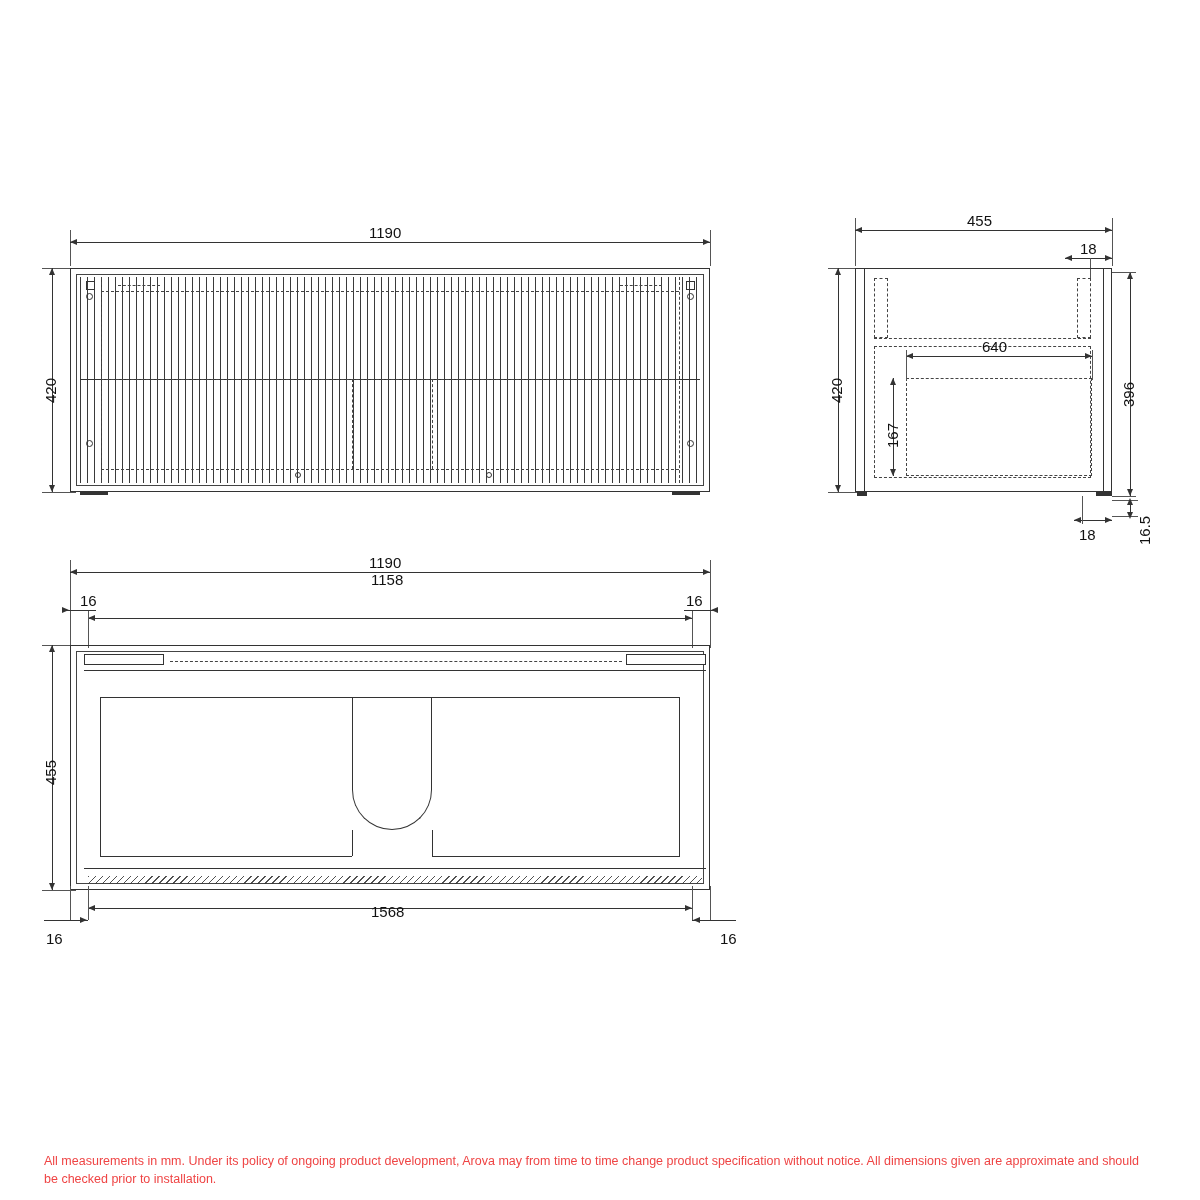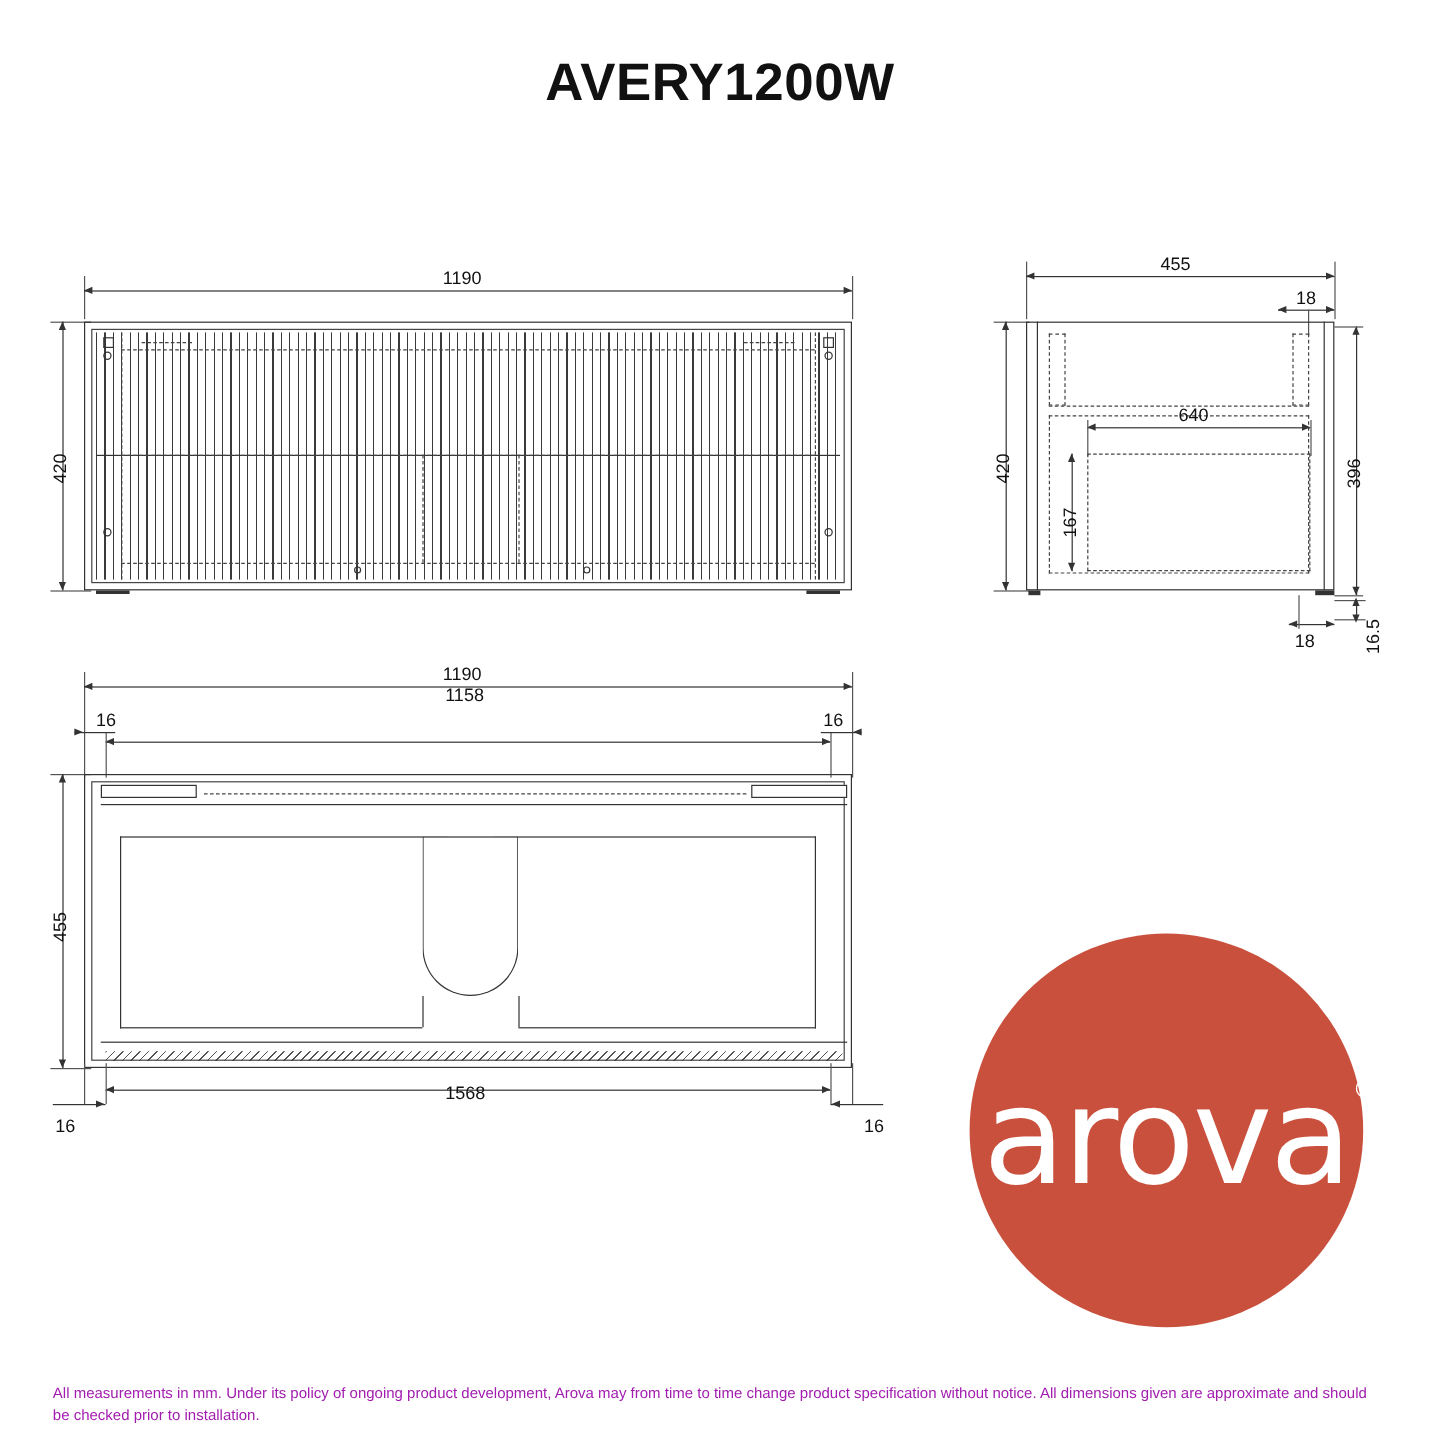--- a/index.html
+++ b/index.html
@@ -132,29 +132,28 @@
   }
 
   
   #footer {
     position: absolute;
     left: 44px;
     top: 1152px;
     width: 1112px;
     font-size: 12.5px;
     line-height: 1.45;
-    color: #a21caf;
+    color: #ef4444;
   }
 </style>
 </head>
 <body>
 
 <div class="page">
 
-  <div id="title">AVERY1200W</div>
 
   <div>
 
     <div class="ln v thin" style="left:70px; top:230px; height:36px;"></div>
     <div class="ln v thin" style="left:710px; top:230px; height:36px;"></div>
     <div class="ln h" style="left:70px; top:242px; width:640px;"></div>
     <div class="arrowL" style="left:70px; top:239px;"></div>
     <div class="arrowR" style="left:703px; top:239px;"></div>
     <div class="dim-text" style="left:369px; top:224px;">1190</div>
 
@@ -328,22 +327,16 @@
     <div class="ln h" style="left:44px; top:920px; width:44px;"></div>
     <div class="arrowR" style="left:80px; top:917px;"></div>
     <div class="dim-text" style="left:46px; top:930px;">16</div>
 
     <div class="ln v thin" style="left:710px; top:886px; height:34px;"></div>
     <div class="ln h" style="left:692px; top:920px; width:44px;"></div>
     <div class="arrowL" style="left:693px; top:917px;"></div>
     <div class="dim-text" style="left:720px; top:930px;">16</div>
   </div>
 
-  <div id="logo">
-    <div class="word">
-      <span>arova</span>
-      <span class="reg">®</span>
-    </div>
-  </div>
 
   <div id="footer">All measurements in mm. Under its policy of ongoing product development, Arova may from time to time change product specification without notice.  All dimensions given are approximate and should be checked prior to installation.</div>
 
 </div>
 
 </body></html>

